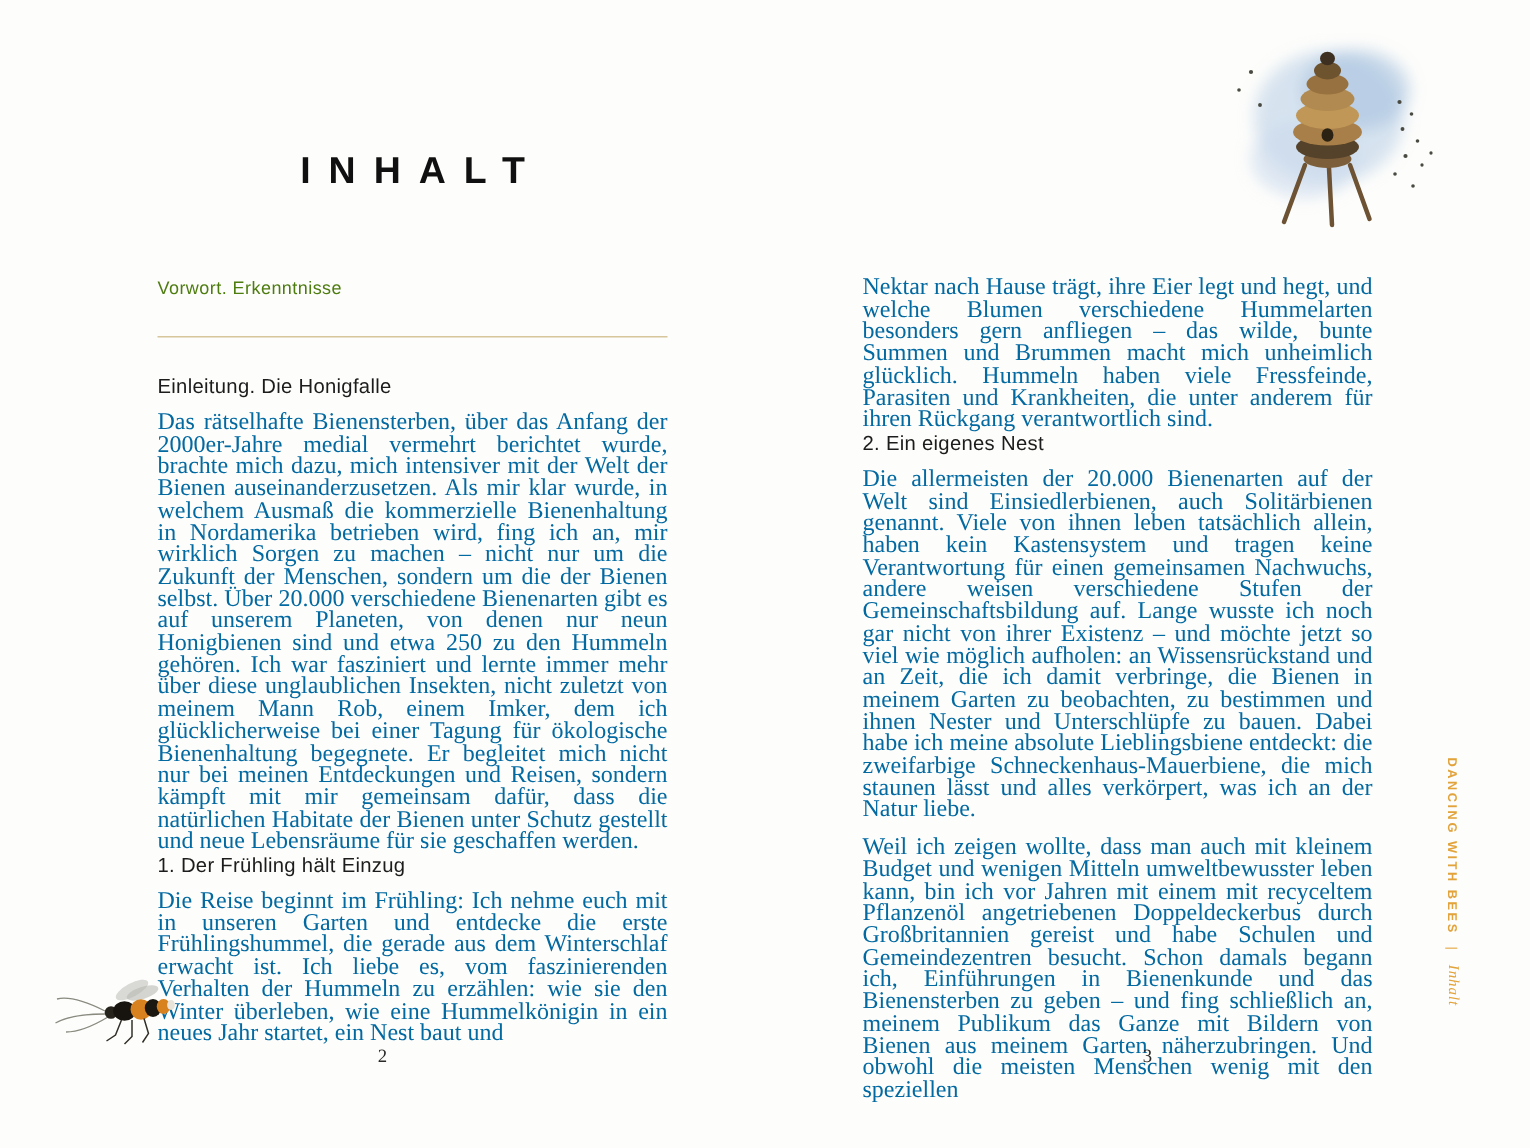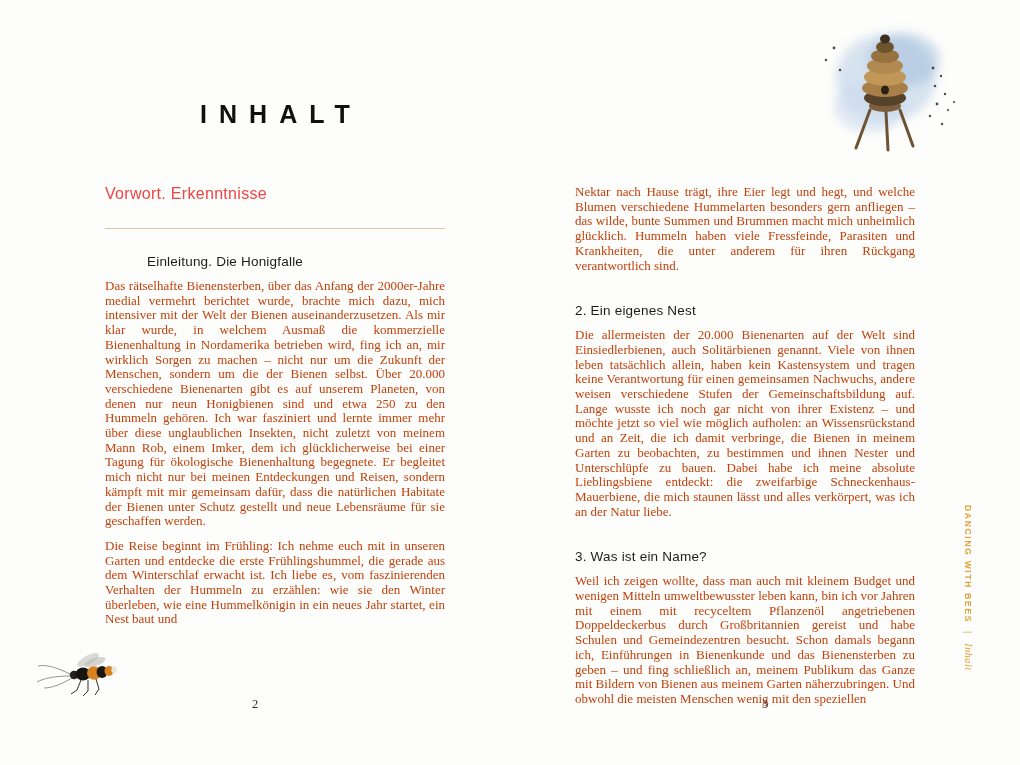--- a/index.html
+++ b/index.html
@@ -23,47 +23,47 @@
     font-weight:700;
     font-size:25px;
     letter-spacing:12px;
     padding-left:12px;
     text-align:center;
     color:#101010;
   }
   .toc-entry {
     margin-top:56px;
     font-family:"Liberation Sans", sans-serif;
-    font-size:16px;
+    font-size:12px;
     letter-spacing:.3px;
-    color:#ef4444;
+    color:#4d7c0f;
   }
   .rule {
     border:none;
     border-top:1px solid #d7c69c;
     margin-top:25px;
     width:100%;
   }
   .section-heading {
     font-family:"Liberation Sans", sans-serif;
     font-weight:400;
     font-size:13.5px;
     letter-spacing:.2px;
     color:#1c1c1c;
   }
   .body-text {
-    font-size:13px;
+    font-size:16px;
     line-height:14.7px;
     text-align:justify;
-    color:#c2410c;
+    color:#0369a1;
     hyphens:auto;
   }
-  .mt-h1 { margin-top:25px;margin-left:42px; }
+  .mt-h1 { margin-top:25px; }
   .mt-b  { margin-top:10px; }
-  .mt-h2 { margin-top:30px; }
+  .mt-h2 { }
   .mt-cont { margin-top:185px; }
 
   .page-number {
     position:absolute;
     top:697px;
     width:510px;
     text-align:center;
     font-size:12.5px;
     color:#2a2a2a;
   }
@@ -98,28 +98,28 @@
 <body>
 
 <div class="spread">
 
   <div class="col col-left">
     <h1 class="book-title">INHALT</h1>
     <p class="toc-entry">Vorwort. Erkenntnisse</p>
     <hr class="rule">
     <h2 class="section-heading mt-h1">Einleitung. Die Honigfalle</h2>
     <p class="body-text mt-b">Das rätselhafte Bienensterben, über das Anfang der 2000er-Jahre medial vermehrt berichtet wurde, brachte mich dazu, mich intensiver mit der Welt der Bienen auseinanderzusetzen. Als mir klar wurde, in welchem Ausmaß die kommerzielle Bienenhaltung in Nordamerika betrieben wird, fing ich an, mir wirklich Sorgen zu machen – nicht nur um die Zukunft der Menschen, sondern um die der Bienen selbst. Über 20.000 verschiedene Bienenarten gibt es auf unserem Planeten, von denen nur neun Honigbienen sind und etwa 250 zu den Hummeln gehören. Ich war fasziniert und lernte immer mehr über diese unglaublichen Insekten, nicht zuletzt von meinem Mann Rob, einem Imker, dem ich glücklicherweise bei einer Tagung für ökologische Bienenhaltung begegnete. Er begleitet mich nicht nur bei meinen Entdeckungen und Reisen, sondern kämpft mit mir gemeinsam dafür, dass die natürlichen Habitate der Bienen unter Schutz gestellt und neue Lebensräume für sie geschaffen werden.</p>
+    <h2 class="section-heading mt-h2">1. Der Frühling hält Einzug</h2>
     <p class="body-text mt-b">Die Reise beginnt im Frühling: Ich nehme euch mit in unseren Garten und entdecke die erste Frühlingshummel, die gerade aus dem Winterschlaf erwacht ist. Ich liebe es, vom faszinierenden Verhalten der Hummeln zu erzählen: wie sie den Winter überleben, wie eine Hummelkönigin in ein neues Jahr startet, ein Nest baut und</p>
   </div>
 
   <div class="col col-right">
     <p class="body-text mt-cont">Nektar nach Hause trägt, ihre Eier legt und hegt, und welche Blumen verschiedene Hummelarten besonders gern anfliegen – das wilde, bunte Summen und Brummen macht mich unheimlich glücklich. Hummeln haben viele Fressfeinde, Parasiten und Krankheiten, die unter anderem für ihren Rückgang verantwortlich sind.</p>
     <h2 class="section-heading mt-h2">2. Ein eigenes Nest</h2>
     <p class="body-text mt-b">Die allermeisten der 20.000 Bienenarten auf der Welt sind Einsiedlerbienen, auch Solitärbienen genannt. Viele von ihnen leben tatsächlich allein, haben kein Kastensystem und tragen keine Verantwortung für einen gemeinsamen Nachwuchs, andere weisen verschiedene Stufen der Gemeinschaftsbildung auf. Lange wusste ich noch gar nicht von ihrer Existenz – und möchte jetzt so viel wie möglich aufholen: an Wissensrückstand und an Zeit, die ich damit verbringe, die Bienen in meinem Garten zu beobachten, zu bestimmen und ihnen Nester und Unterschlüpfe zu bauen. Dabei habe ich meine absolute Lieblingsbiene entdeckt: die zweifarbige Schneckenhaus-Mauerbiene, die mich staunen lässt und alles verkörpert, was ich an der Natur liebe.</p>
-    <h2 class="section-heading mt-h2">3. Was ist ein Name?</h2>
     <p class="body-text mt-b">Weil ich zeigen wollte, dass man auch mit kleinem Budget und wenigen Mitteln umweltbewusster leben kann, bin ich vor Jahren mit einem mit recyceltem Pflanzenöl angetriebenen Doppeldeckerbus durch Großbritannien gereist und habe Schulen und Gemeindezentren besucht. Schon damals begann ich, Einführungen in Bienenkunde und das Bienensterben zu geben – und fing schließlich an, meinem Publikum das Ganze mit Bildern von Bienen aus meinem Garten näherzubringen. Und obwohl die meisten Menschen wenig mit den speziellen</p>
   </div>
 
   <div class="page-number pn-left">2</div>
   <div class="page-number pn-right">3</div>
 
   <div class="runner">
     <span>DANCING WITH BEES</span>
     <span class="sep">|</span>
     <span class="chapter">Inhalt</span>

